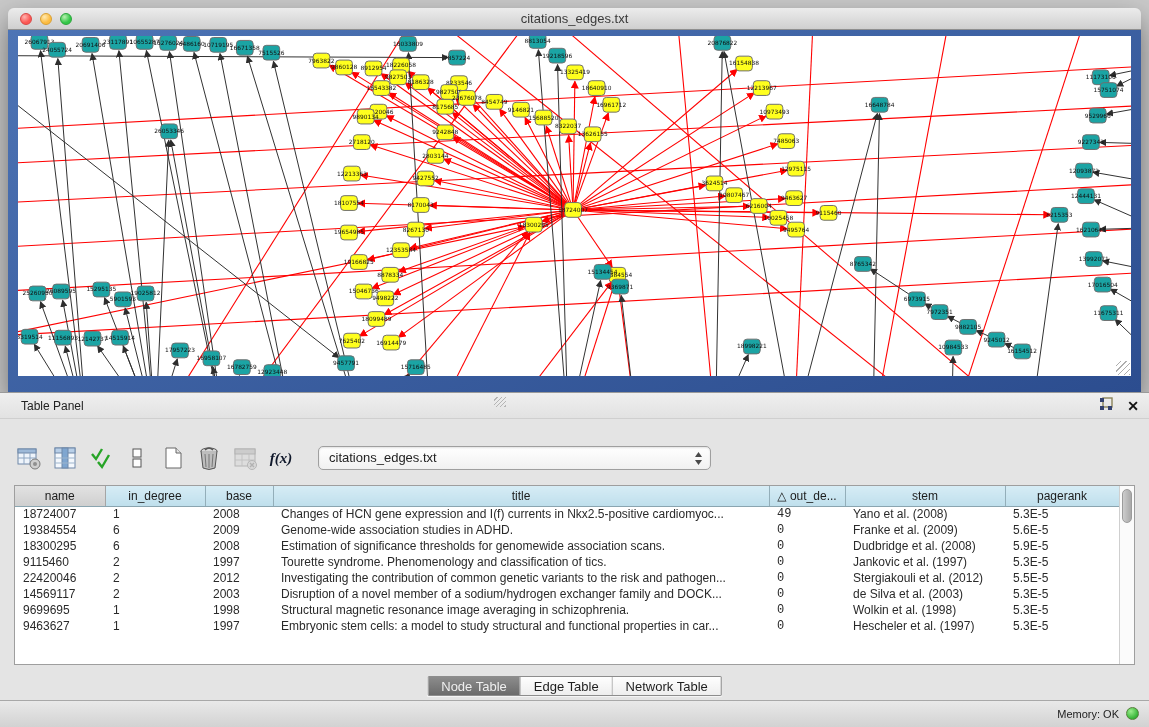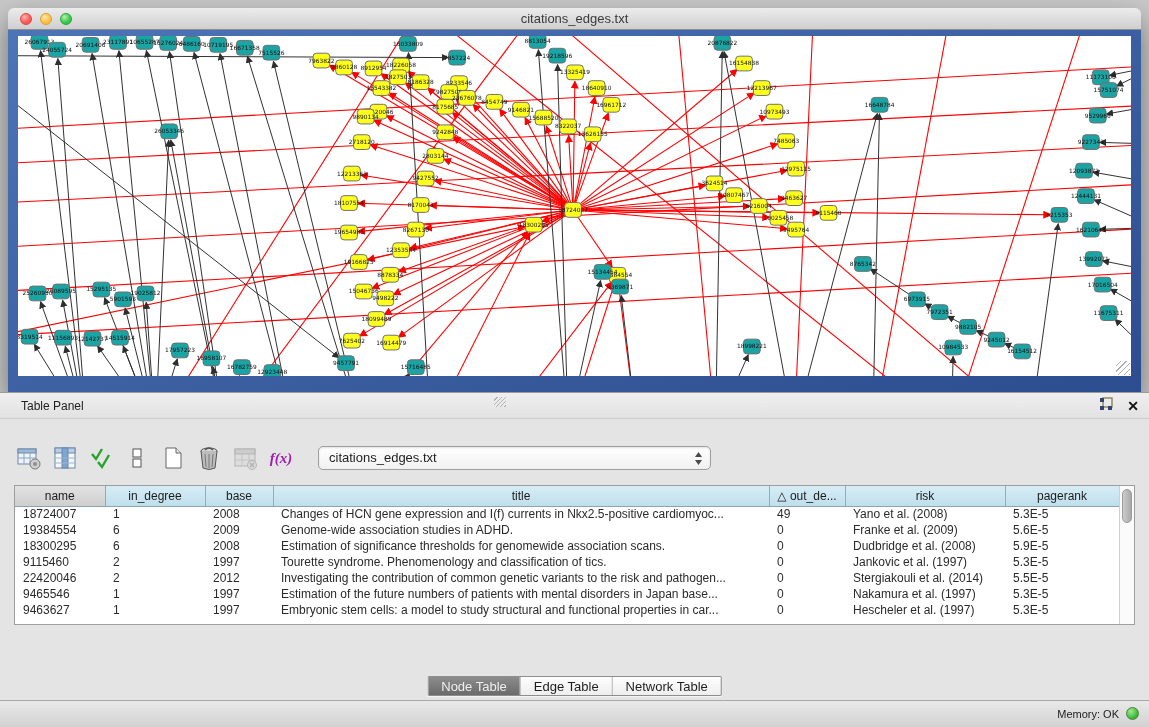--- a/index.html
+++ b/index.html
@@ -31,35 +31,35 @@
   .tp-header { height:26px; position:relative; border-bottom:1px solid #cfcfcf;
     background:linear-gradient(#efefef,#e2e2e2); }
   .tp-title { position:absolute; left:10px; top:6px; font-size:12px; color:#222;margin-left:11px; }
   .tp-icons { position:absolute; right:10px; top:4px; display:flex; gap:14px; align-items:center; }
   .grip { position:absolute; left:494px; top:4px; width:12px; height:10px;
     background:repeating-linear-gradient(135deg, transparent 0 2px, #b5b5b5 2px 3px); }
   .close-x { font-size:14px; font-weight:bold; color:#111; line-height:14px; cursor:default; }
 
   .tp-toolbar { position:absolute; left:16px; top:52px; display:flex; align-items:center; gap:10px; }
   .tbtn { width:26px; height:26px; display:flex; align-items:center; justify-content:center; }
-  .fx { font-family:"Liberation Serif", serif; font-style:italic; font-weight:bold; font-size:15px; color:#a21caf; }
+  .fx { font-family:"Liberation Serif", serif; font-style:italic; font-weight:bold; font-size:15px; color:#0f172a; }
   .combo { margin-left:14px; width:393px; height:24px; background:linear-gradient(#ffffff,#f1f1f1);
     border:1px solid #9f9f9f; border-radius:5px; position:relative; box-shadow:inset 0 1px 2px rgba(0,0,0,.12);
     font-size:13px; color:#222; line-height:22px; padding-left:10px; }
   .combo .arrows { position:absolute; right:7px; top:4px; }
 
-  .tbl-wrap { position:absolute; left:14px; top:92px; width:1121px; height:140px;
+  .tbl-wrap { position:absolute; left:14px; top:92px; width:1121px; height:180px;
     background:#ffffff; border:1px solid #9e9e9e; display:flex; }
   .tbl-area { flex:1; overflow:hidden; }
   table.grid { border-collapse:collapse; table-layout:fixed; width:1104px; }
   table.grid th { height:20px; font-size:12px; font-weight:normal; color:#1c1c1c; text-align:center;
     background:linear-gradient(#d6ecf5,#bfdfec); border-right:1px solid #93aeb9; border-bottom:1px solid #8aa5b0; overflow:hidden; white-space:nowrap; }
   table.grid th.plain { background:linear-gradient(#e2e2e2,#cfcfcf); border-right:1px solid #a5a5a5; }
   table.grid td { height:16px; font-size:12px; color:#2a2a2a; white-space:nowrap; overflow:hidden; padding:0 4px 0 8px; }
-  td.c4 { padding-left:6px; } td.c5 { padding-left:12px; } td.c6 { padding-left:6px; }
+  td.c4 { padding-left:6px;font-family:Liberation Mono, monospace; } td.c5 { padding-left:12px; } td.c6 { padding-left:6px; }
   .vscroll { width:15px; border-left:1px solid #cfcfcf; background:#fbfbfb; position:relative; }
   .vthumb { position:absolute; left:2px; top:3px; width:10px; height:34px; border-radius:6px;
     background:linear-gradient(90deg,#cdcdcd,#a9a9a9); border:1px solid #9b9b9b; }
 
   .tabs { position:absolute; left:50%; transform:translateX(-50%); top:283px; display:flex; height:20px;
     border:1px solid #8d8d8d; border-radius:1px; overflow:hidden; background:linear-gradient(#fefefe,#eeeeee);
     box-shadow:0 1px 1px rgba(255,255,255,.7); }
   .tab { padding:0 13px; font-size:13px; color:#1e1e1e; line-height:19px; border-left:1px solid #b5b5b5; }
   .tab:first-child { border-left:none; }
   .tab.active { background:linear-gradient(#8c8c8c,#6b6b6b); color:#efefef; }
@@ -541,21 +541,21 @@
             <col style="width:160px">
             <col style="width:114px">
         </colgroup>
         <thead>
           <tr>
             <th class="plain">name</th>
             <th>in_degree</th>
             <th>base</th>
             <th>title</th>
             <th>△ out_de...</th>
-            <th>risk</th>
+            <th>stem</th>
             <th>pagerank</th>
           </tr>
         </thead>
         <tbody id="table-body">
             <tr>
               <td class="c0">18724007</td>
               <td class="c1">1</td>
               <td class="c2">2008</td>
               <td class="c3">Changes of HCN gene expression and I(f) currents in Nkx2.5-positive cardiomyoc...</td>
               <td class="c4">49</td>
@@ -588,30 +588,39 @@
               <td class="c4">0</td>
               <td class="c5">Jankovic et al. (1997)</td>
               <td class="c6">5.3E-5</td>
             </tr>
             <tr>
               <td class="c0">22420046</td>
               <td class="c1">2</td>
               <td class="c2">2012</td>
               <td class="c3">Investigating the contribution of common genetic variants to the risk and pathogen...</td>
               <td class="c4">0</td>
-              <td class="c5">Stergiakouli et al. (2014)</td>
+              <td class="c5">Stergiakouli et al. (2012)</td>
               <td class="c6">5.5E-5</td>
             </tr>
             <tr>
-              <td class="c0">9465546</td>
+              <td class="c0">14569117</td>
+              <td class="c1">2</td>
+              <td class="c2">2003</td>
+              <td class="c3">Disruption of a novel member of a sodium/hydrogen exchanger family and DOCK...</td>
+              <td class="c4">0</td>
+              <td class="c5">de Silva et al. (2003)</td>
+              <td class="c6">5.3E-5</td>
+            </tr>
+            <tr>
+              <td class="c0">9699695</td>
               <td class="c1">1</td>
-              <td class="c2">1997</td>
-              <td class="c3">Estimation of the future numbers of patients with mental disorders in Japan base...</td>
+              <td class="c2">1998</td>
+              <td class="c3">Structural magnetic resonance image averaging in schizophrenia.</td>
               <td class="c4">0</td>
-              <td class="c5">Nakamura et al. (1997)</td>
+              <td class="c5">Wolkin et al. (1998)</td>
               <td class="c6">5.3E-5</td>
             </tr>
             <tr>
               <td class="c0">9463627</td>
               <td class="c1">1</td>
               <td class="c2">1997</td>
               <td class="c3">Embryonic stem cells: a model to study structural and functional properties in car...</td>
               <td class="c4">0</td>
               <td class="c5">Hescheler et al. (1997)</td>
               <td class="c6">5.3E-5</td>

